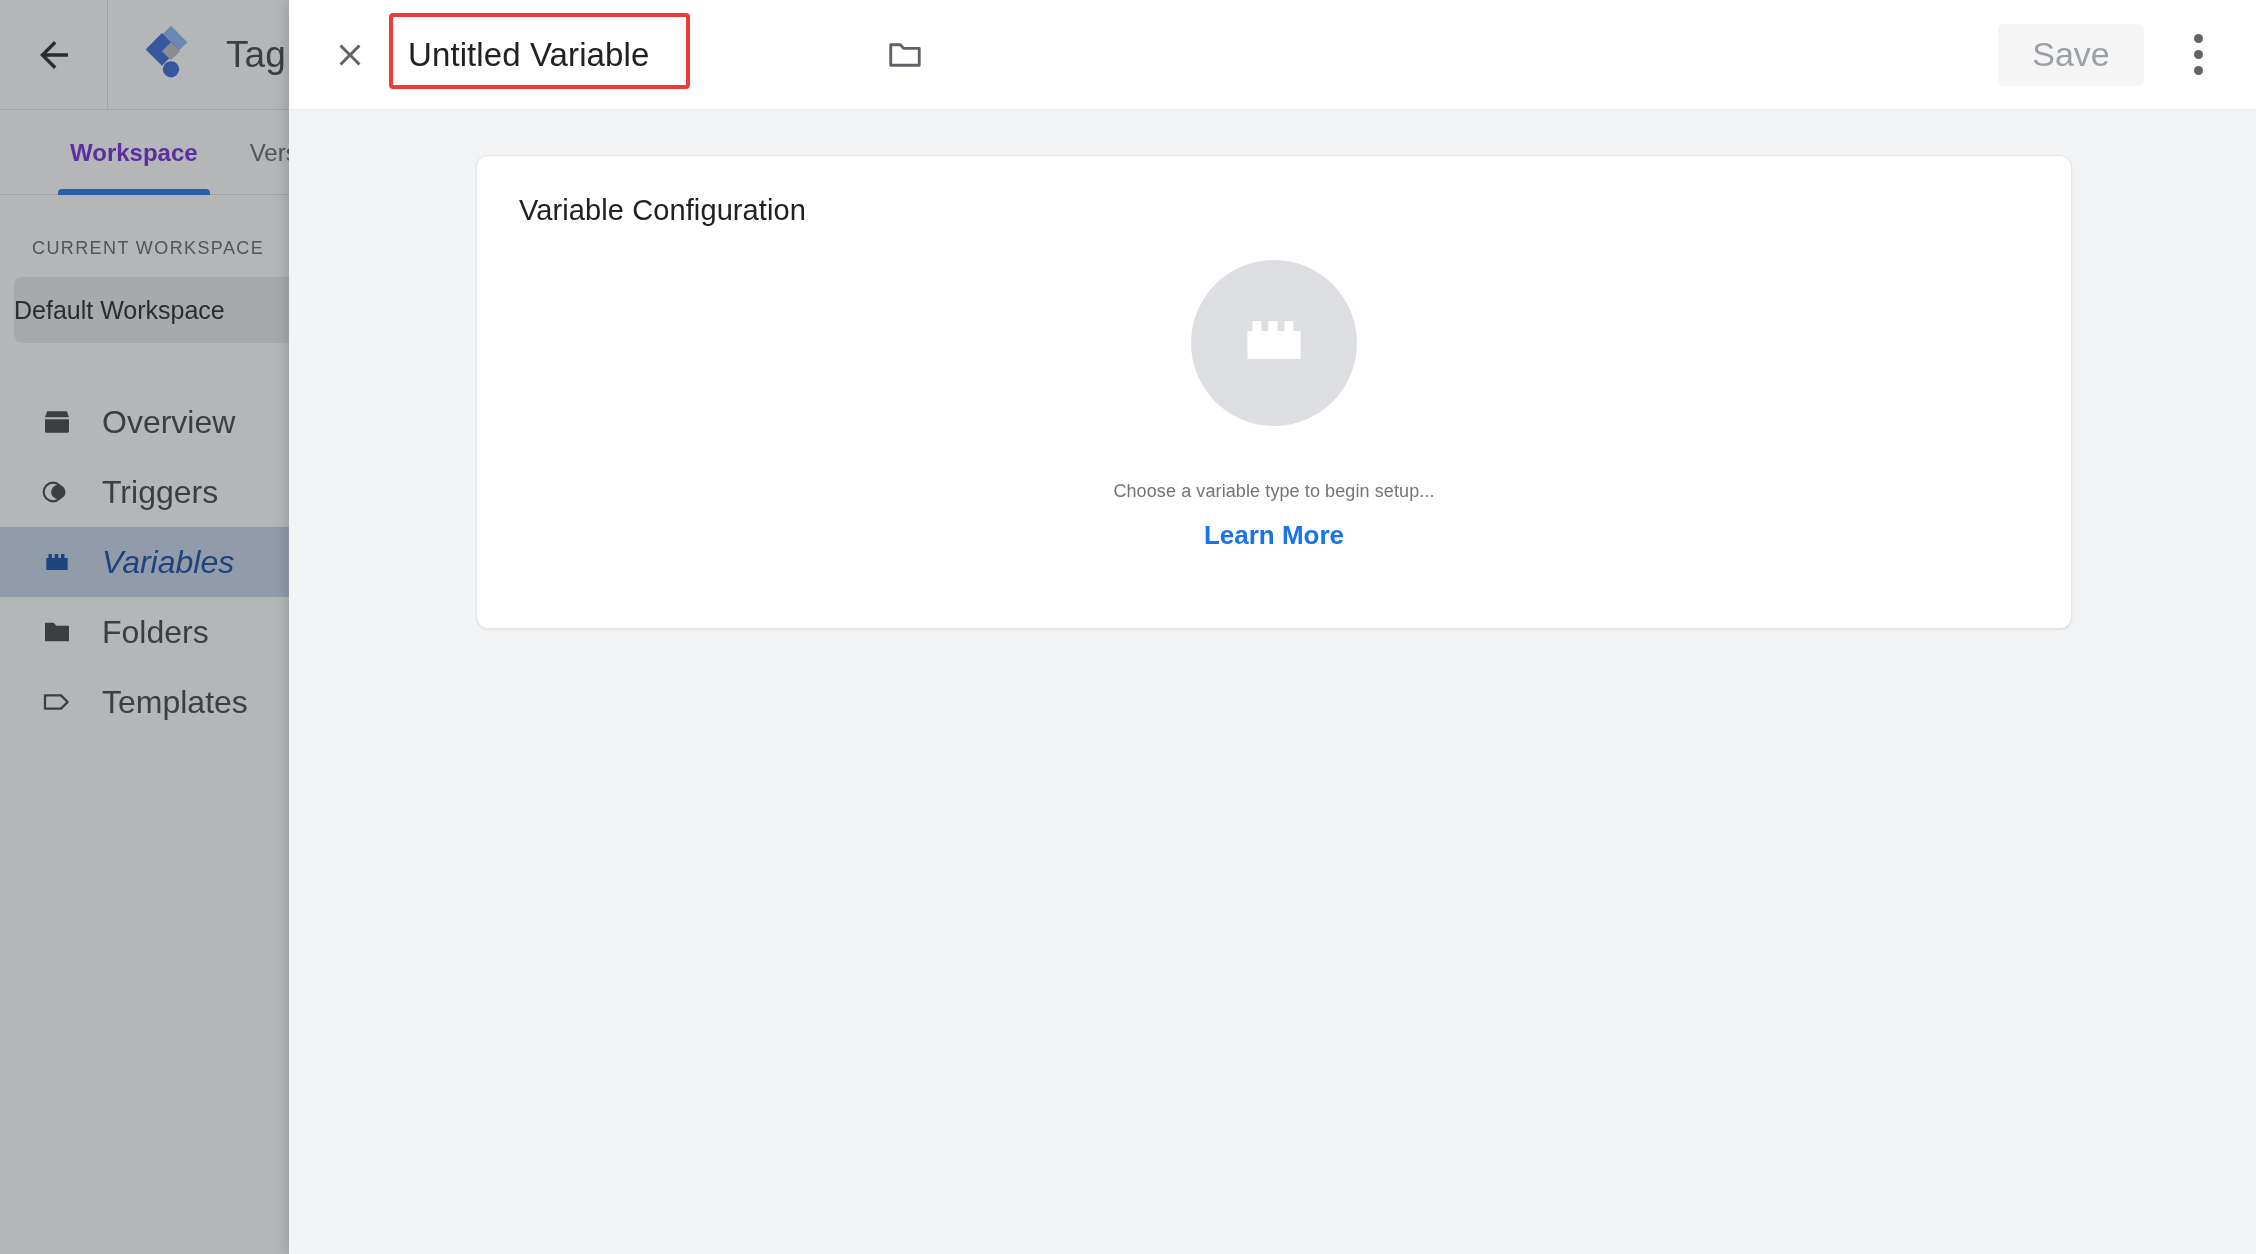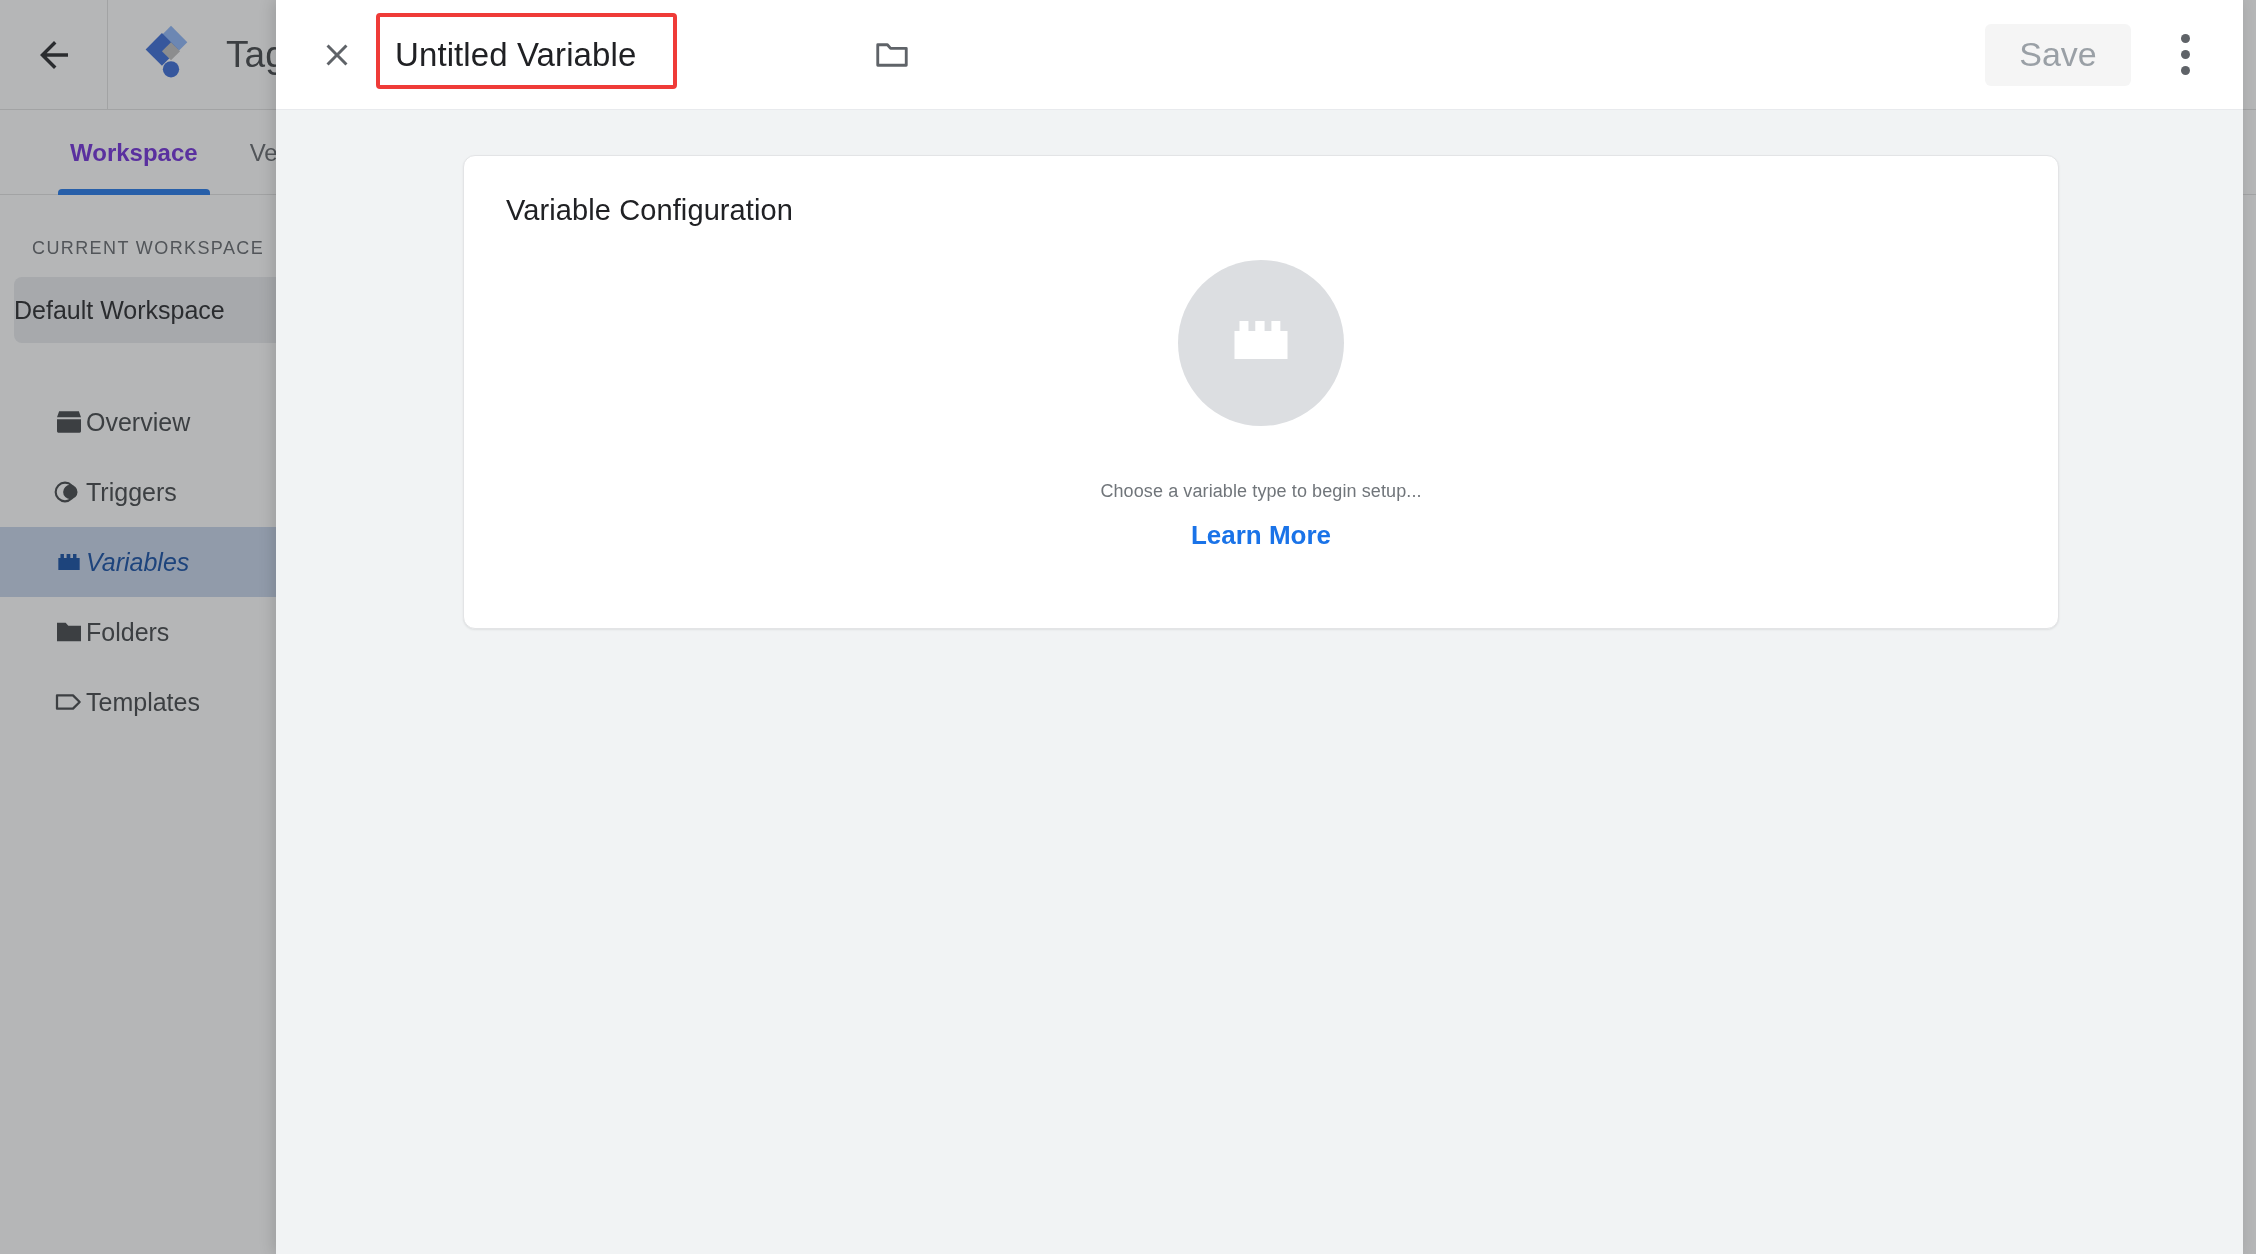--- a/index.html
+++ b/index.html
@@ -108,22 +108,23 @@
     background: #e8eaed;
     border-radius: 8px;
     display: flex; align-items: center;
     font-size: 25px;
     color: #202124;
   }
   .nav-list { margin-top: 44px; }
   .nav-item {
     height: 70px;
     display: flex; align-items: center;
-    padding-left: 52px;
-    font-size: 25px;
+    gap: 28px;
+    padding-left: 40px;
+    font-size: 32px;
     color: #3c4043;
     white-space: nowrap;
   }
   .nav-item.selected {
     background: #c5d3ea;
     color: #0b47a1;
     font-style: italic;
   }
   .nav-item .nav-ico { width: 34px; height: 34px; display: flex; align-items: center; justify-content: center; }
   .nav-item .nav-ico svg { display:block; fill: #3c4043; }
@@ -133,21 +134,21 @@
   #scrim {
     position: absolute;
     inset: 0;
     background: rgba(60,64,67,0.38);
     z-index: 5;
   }
 
   
   #panel {
     position: absolute;
-    left: 276px; top: 0;
+    left: 289px; top: 0;
     width: 1967px; height: 1254px;
     background: #3b82f6;
     z-index: 10;
     box-shadow: -3px 0 14px rgba(0,0,0,0.14);
   }
 
   .panel-header {
     position: relative;
     height: 110px;
     background: #ffffff;

